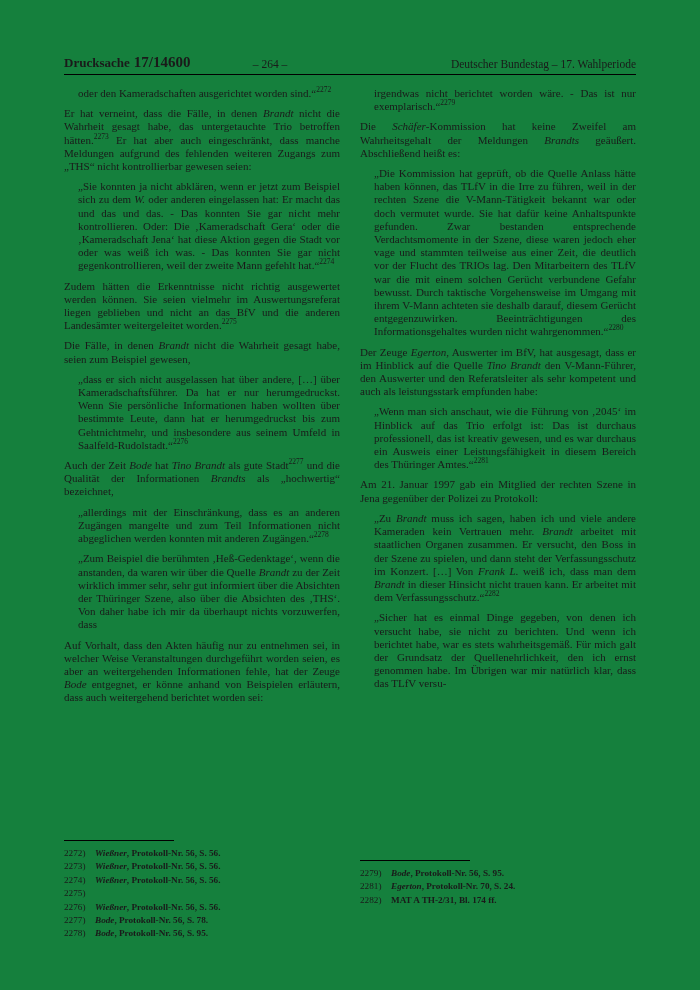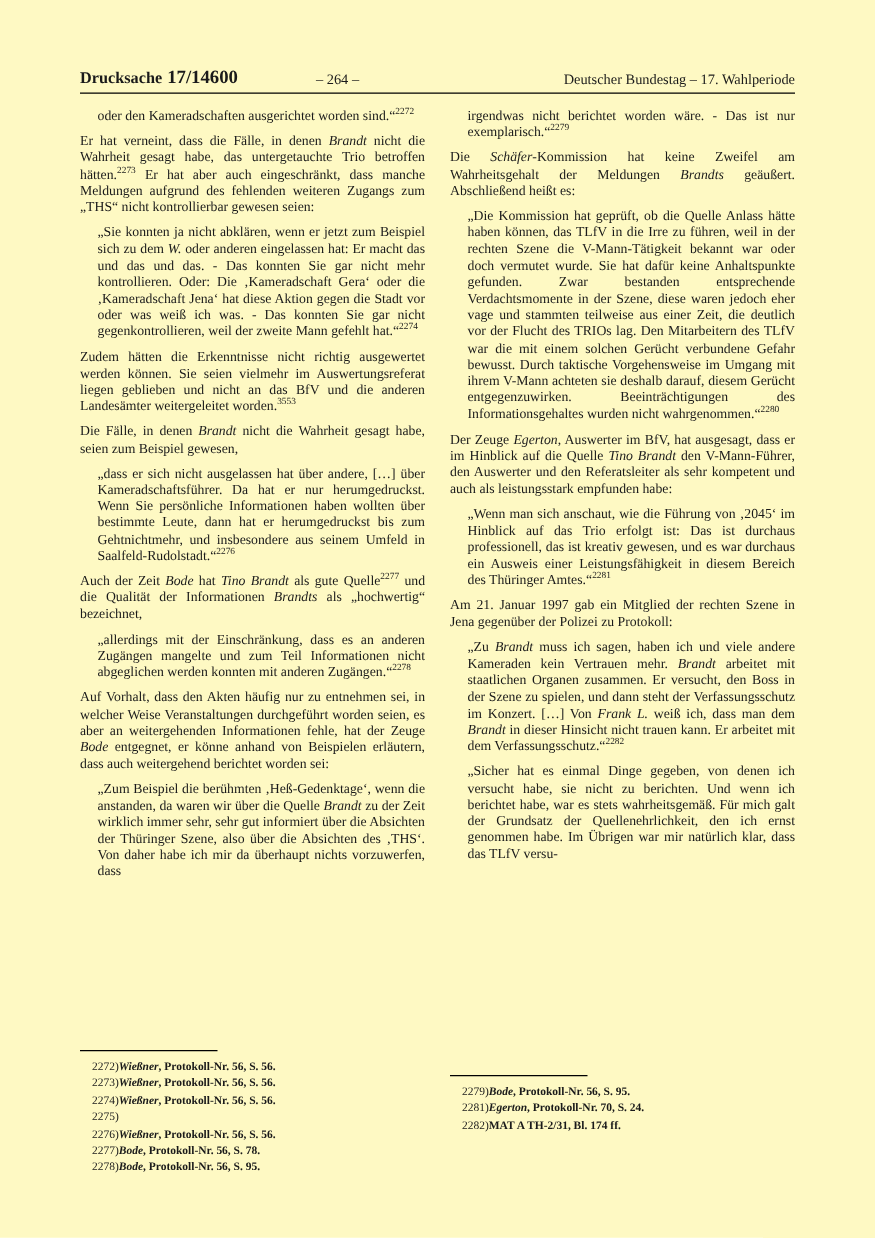--- a/index.html
+++ b/index.html
@@ -1,18 +1,18 @@
 <!DOCTYPE html>
 <html><head>
 <meta charset="utf-8">
 <style>
   html, body { margin:0; padding:0; }
   body { width:700px; height:990px; background:#ffffff; }
   .page {
-    position:relative; width:700px; height:990px; background:#fef9c3;
+    position:relative; width:700px; height:990px; background:#15803d;
     font-family:"Liberation Serif","DejaVu Serif",serif; color:#1a1a1a;
     overflow:hidden;
   }
   
   .header { position:absolute; left:64px; top:46px; width:572px; height:26px; }
   .hdr-left { position:absolute; left:0; bottom:1px; white-space:nowrap; }
   .hdr-label { font-weight:700; font-size:13px; }
   .hdr-num { font-weight:700; font-size:15px; }
   .hdr-center { position:absolute; left:146px; bottom:2px; width:120px; text-align:center; font-size:11.5px; }
   .hdr-right { position:absolute; right:0; bottom:2px; font-size:11.5px; white-space:nowrap; }
@@ -28,21 +28,21 @@
   .block.quote { margin-left:14px; }
   .it { font-style:italic; }
   .sup { font-size:7.5px; line-height:0; vertical-align:super; }
   sup.sup { vertical-align:super; }
   
   .fnblock { position:absolute; width:276px; font-size:9.2px; line-height:13.4px; }
   .fn-left { left:64px; top:840px; }
   .fn-right { left:360px; top:860px; }
   .fn-rule { width:110px; border-top:1px solid #000; margin-bottom:6px; }
   .footnote { display:flex; }
-  .fn-num { width:31px; flex:0 0 31px;text-align:right; }
+  .fn-num { width:31px; flex:0 0 31px; }
   .fn-body { flex:1;font-weight:bold; }
 </style>
 </head>
 <body>
 
 <div class="page">
 
   <div class="header">
     <div class="hdr-left">
       <span class="hdr-label">Drucksache</span>
@@ -50,27 +50,27 @@
     </div>
     <div class="hdr-center">– 264 –</div>
     <div class="hdr-right">Deutscher Bundestag – 17. Wahlperiode</div>
   </div>
   <div class="hr"></div>
 
   <div class="col col-left">
       <div class="block quote"><span>oder den Kameradschaften ausgerichtet worden sind.“</span><sup class="sup">2272</sup></div>
       <div class="block para"><span>Er hat verneint, dass die Fälle, in denen </span><span class="it">Brandt</span><span> nicht die Wahrheit gesagt habe, das untergetauchte Trio betroffen hätten.</span><sup class="sup">2273</sup><span> Er hat aber auch eingeschränkt, dass manche Meldungen aufgrund des fehlenden weiteren Zugangs zum „THS“ nicht kontrollierbar gewesen seien:</span></div>
       <div class="block quote"><span>„Sie konnten ja nicht abklären, wenn er jetzt zum Beispiel sich zu dem </span><span class="it">W.</span><span> oder anderen eingelassen hat: Er macht das und das und das. - Das konnten Sie gar nicht mehr kontrollieren. Oder: Die ‚Kameradschaft Gera‘ oder die ‚Kameradschaft Jena‘ hat diese Aktion gegen die Stadt vor oder was weiß ich was. - Das konnten Sie gar nicht gegenkontrollieren, weil der zweite Mann gefehlt hat.“</span><sup class="sup">2274</sup></div>
-      <div class="block para"><span>Zudem hätten die Erkenntnisse nicht richtig ausgewertet werden können. Sie seien vielmehr im Auswertungsreferat liegen geblieben und nicht an das BfV und die anderen Landesämter weitergeleitet worden.</span><sup class="sup">3553</sup></div>
+      <div class="block para"><span>Zudem hätten die Erkenntnisse nicht richtig ausgewertet werden können. Sie seien vielmehr im Auswertungsreferat liegen geblieben und nicht an das BfV und die anderen Landesämter weitergeleitet worden.</span><sup class="sup">2275</sup></div>
       <div class="block para"><span>Die Fälle, in denen </span><span class="it">Brandt</span><span> nicht die Wahrheit gesagt habe, seien zum Beispiel gewesen,</span></div>
       <div class="block quote"><span>„dass er sich nicht ausgelassen hat über andere, […] über Kameradschaftsführer. Da hat er nur herumgedruckst. Wenn Sie persönliche Informationen haben wollten über bestimmte Leute, dann hat er herumgedruckst bis zum Gehtnichtmehr, und insbesondere aus seinem Umfeld in Saalfeld-Rudolstadt.“</span><sup class="sup">2276</sup></div>
-      <div class="block para"><span>Auch der Zeit </span><span class="it">Bode</span><span> hat </span><span class="it">Tino Brandt</span><span> als gute Quelle</span><sup class="sup">2277</sup><span> und die Qualität der Informationen </span><span class="it">Brandts</span><span> als „hochwertig“ bezeichnet,</span></div>
+      <div class="block para"><span>Auch der Zeit </span><span class="it">Bode</span><span> hat </span><span class="it">Tino Brandt</span><span> als gute Stadt</span><sup class="sup">2277</sup><span> und die Qualität der Informationen </span><span class="it">Brandts</span><span> als „hochwertig“ bezeichnet,</span></div>
       <div class="block quote"><span>„allerdings mit der Einschränkung, dass es an anderen Zugängen mangelte und zum Teil Informationen nicht abgeglichen werden konnten mit anderen Zugängen.“</span><sup class="sup">2278</sup></div>
+      <div class="block quote"><span>„Zum Beispiel die berühmten ‚Heß-Gedenktage‘, wenn die anstanden, da waren wir über die Quelle </span><span class="it">Brandt</span><span> zu der Zeit wirklich immer sehr, sehr gut informiert über die Absichten der Thüringer Szene, also über die Absichten des ‚THS‘. Von daher habe ich mir da überhaupt nichts vorzuwerfen, dass</span></div>
       <div class="block para"><span>Auf Vorhalt, dass den Akten häufig nur zu entnehmen sei, in welcher Weise Veranstaltungen durchgeführt worden seien, es aber an weitergehenden Informationen fehle, hat der Zeuge </span><span class="it">Bode</span><span> entgegnet, er könne anhand von Beispielen erläutern, dass auch weitergehend berichtet worden sei:</span></div>
-      <div class="block quote"><span>„Zum Beispiel die berühmten ‚Heß-Gedenktage‘, wenn die anstanden, da waren wir über die Quelle </span><span class="it">Brandt</span><span> zu der Zeit wirklich immer sehr, sehr gut informiert über die Absichten der Thüringer Szene, also über die Absichten des ‚THS‘. Von daher habe ich mir da überhaupt nichts vorzuwerfen, dass</span></div>
     </div>
   <div class="col col-right">
       <div class="block quote"><span>irgendwas nicht berichtet worden wäre. - Das ist nur exemplarisch.“</span><sup class="sup">2279</sup></div>
       <div class="block para"><span>Die </span><span class="it">Schäfer</span><span>-Kommission hat keine Zweifel am Wahrheitsgehalt der Meldungen </span><span class="it">Brandts</span><span> geäußert. Abschließend heißt es:</span></div>
       <div class="block quote"><span>„Die Kommission hat geprüft, ob die Quelle Anlass hätte haben können, das TLfV in die Irre zu führen, weil in der rechten Szene die V-Mann-Tätigkeit bekannt war oder doch vermutet wurde. Sie hat dafür keine Anhaltspunkte gefunden. Zwar bestanden entsprechende Verdachtsmomente in der Szene, diese waren jedoch eher vage und stammten teilweise aus einer Zeit, die deutlich vor der Flucht des TRIOs lag. Den Mitarbeitern des TLfV war die mit einem solchen Gerücht verbundene Gefahr bewusst. Durch taktische Vorgehensweise im Umgang mit ihrem V-Mann achteten sie deshalb darauf, diesem Gerücht entgegenzuwirken. Beeinträchtigungen des Informationsgehaltes wurden nicht wahrgenommen.“</span><sup class="sup">2280</sup></div>
       <div class="block para"><span>Der Zeuge </span><span class="it">Egerton</span><span>, Auswerter im BfV, hat ausgesagt, dass er im Hinblick auf die Quelle </span><span class="it">Tino Brandt</span><span> den V-Mann-Führer, den Auswerter und den Referatsleiter als sehr kompetent und auch als leistungsstark empfunden habe:</span></div>
       <div class="block quote"><span>„Wenn man sich anschaut, wie die Führung von ‚2045‘ im Hinblick auf das Trio erfolgt ist: Das ist durchaus professionell, das ist kreativ gewesen, und es war durchaus ein Ausweis einer Leistungsfähigkeit in diesem Bereich des Thüringer Amtes.“</span><sup class="sup">2281</sup></div>
       <div class="block para"><span>Am 21. Januar 1997 gab ein Mitglied der rechten Szene in Jena gegenüber der Polizei zu Protokoll:</span></div>
       <div class="block quote"><span>„Zu </span><span class="it">Brandt</span><span> muss ich sagen, haben ich und viele andere Kameraden kein Vertrauen mehr. </span><span class="it">Brandt</span><span> arbeitet mit staatlichen Organen zusammen. Er versucht, den Boss in der Szene zu spielen, und dann steht der Verfassungsschutz im Konzert. […] Von </span><span class="it">Frank L.</span><span> weiß ich, dass man dem </span><span class="it">Brandt</span><span> in dieser Hinsicht nicht trauen kann. Er arbeitet mit dem Verfassungsschutz.“</span><sup class="sup">2282</sup></div>
       <div class="block quote"><span>„Sicher hat es einmal Dinge gegeben, von denen ich versucht habe, sie nicht zu berichten. Und wenn ich berichtet habe, war es stets wahrheitsgemäß. Für mich galt der Grundsatz der Quellenehrlichkeit, den ich ernst genommen habe. Im Übrigen war mir natürlich klar, dass das TLfV versu-</span></div>

